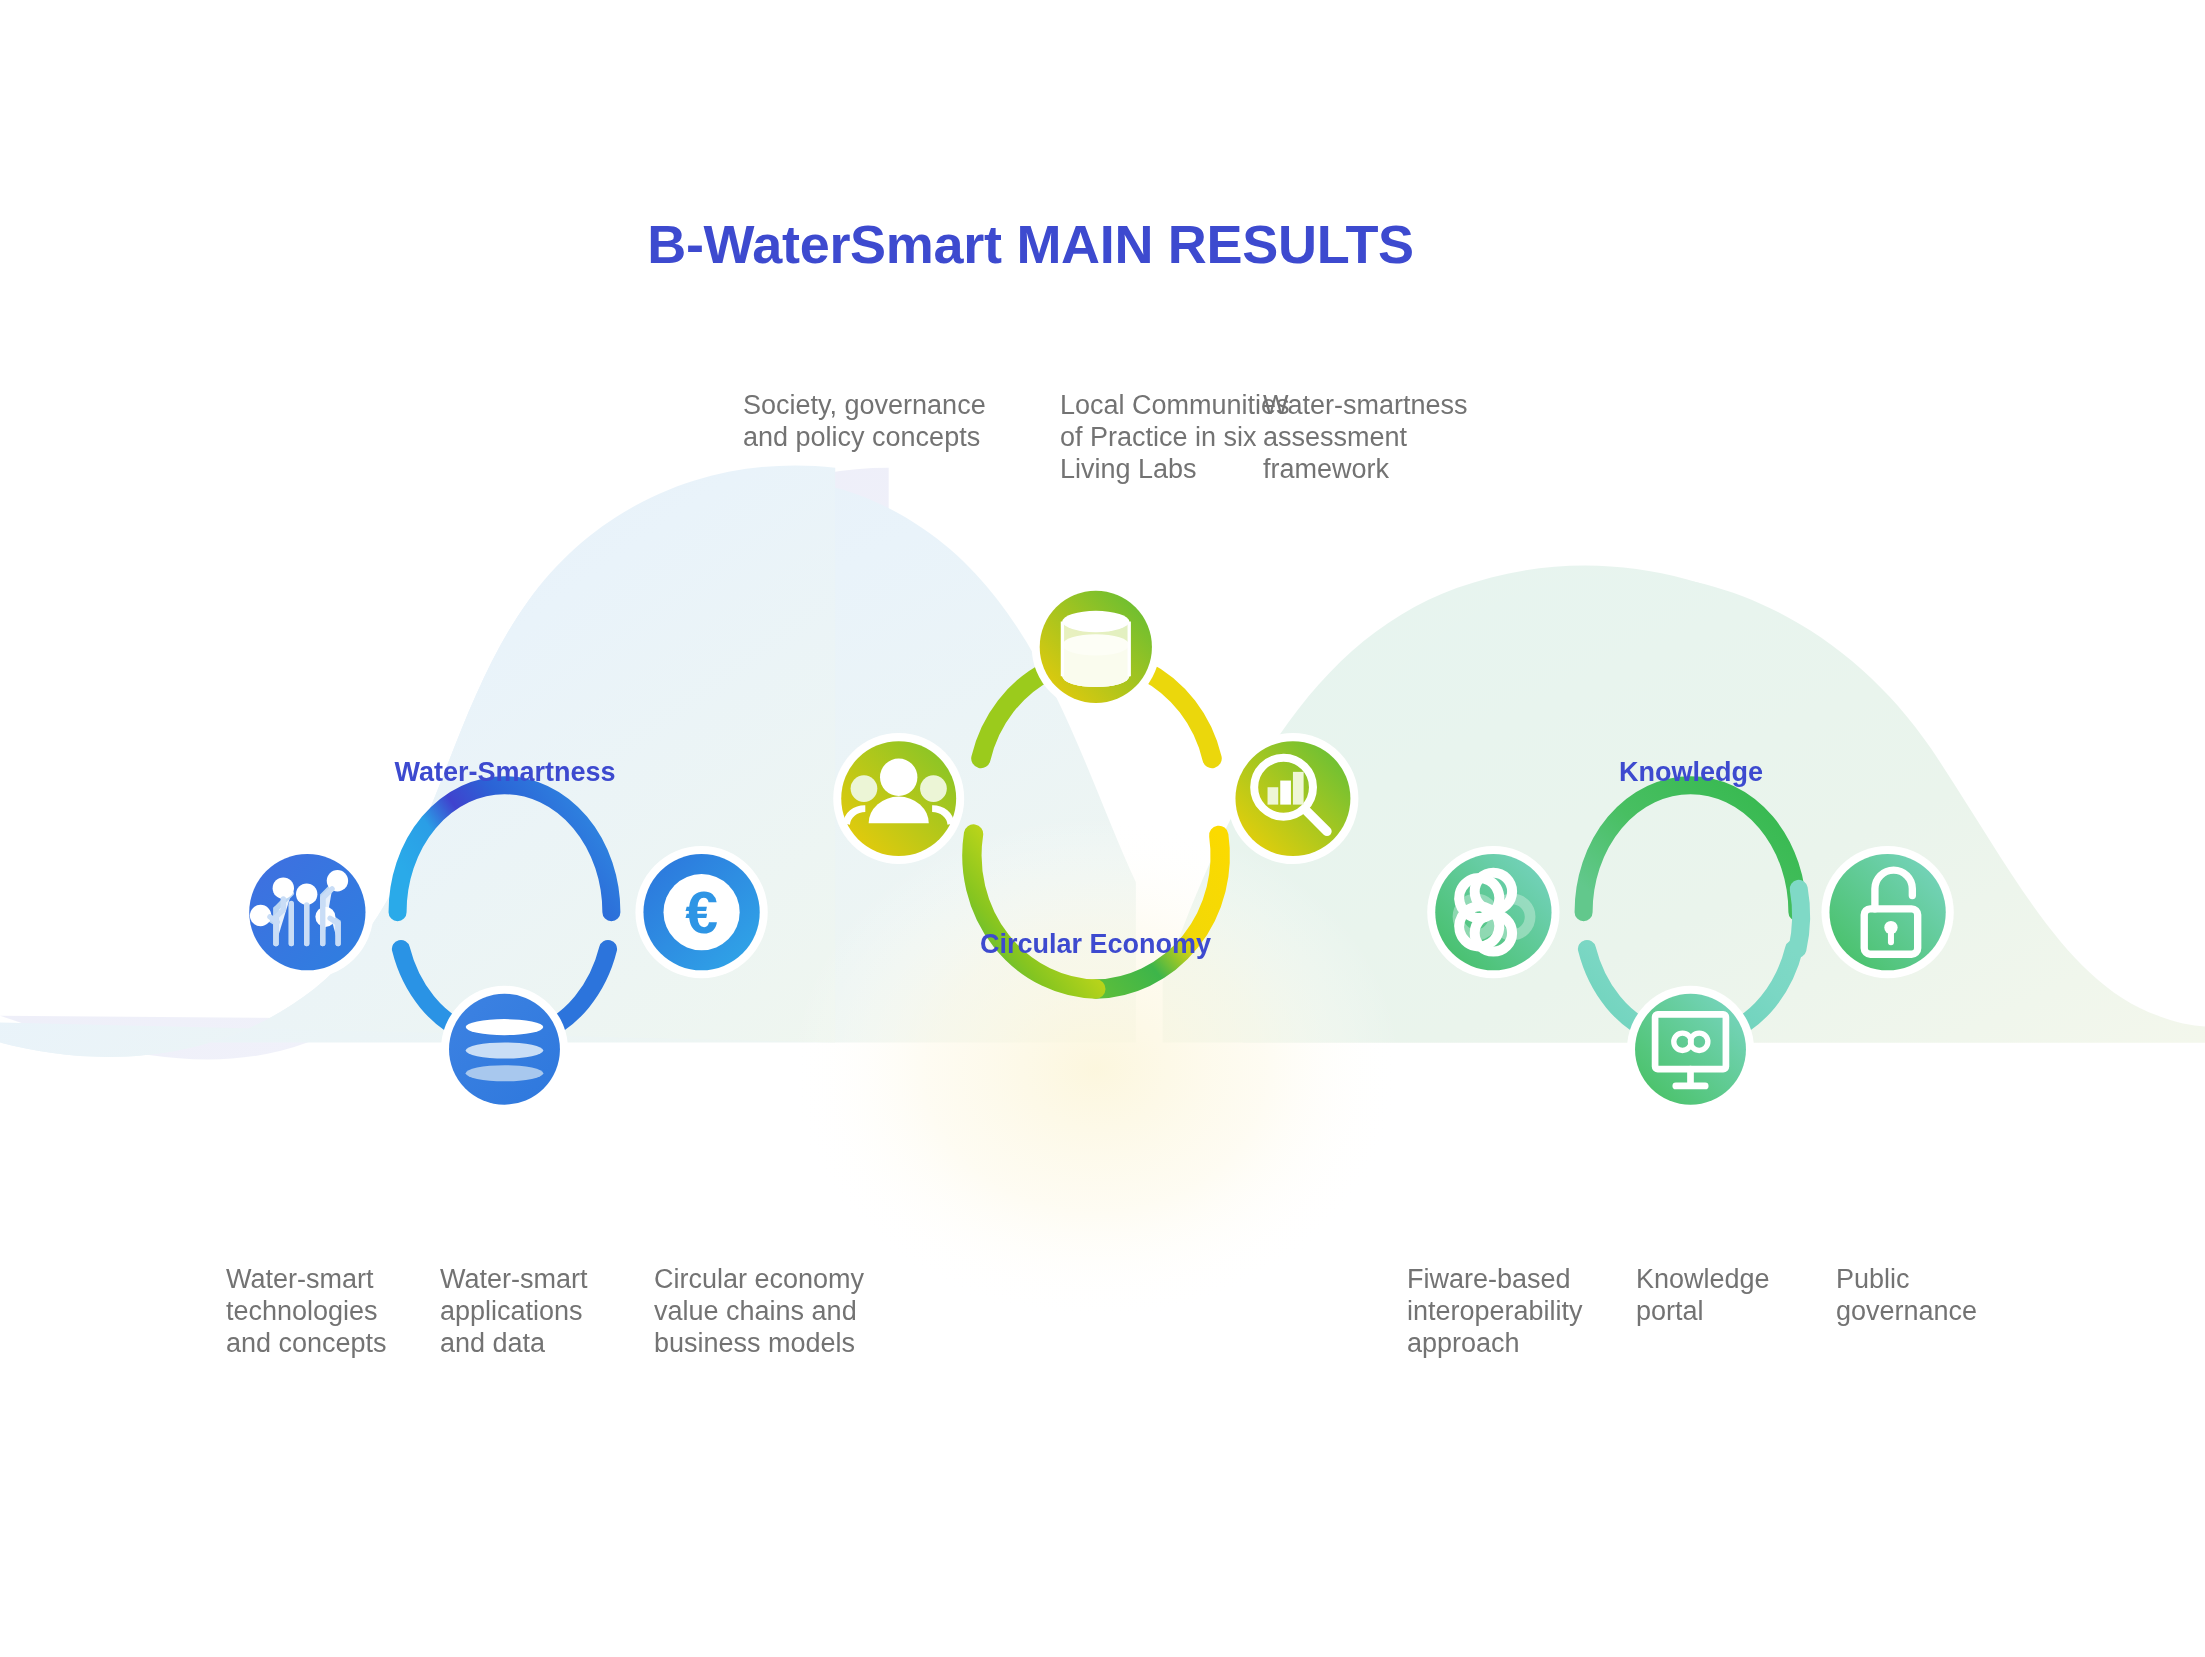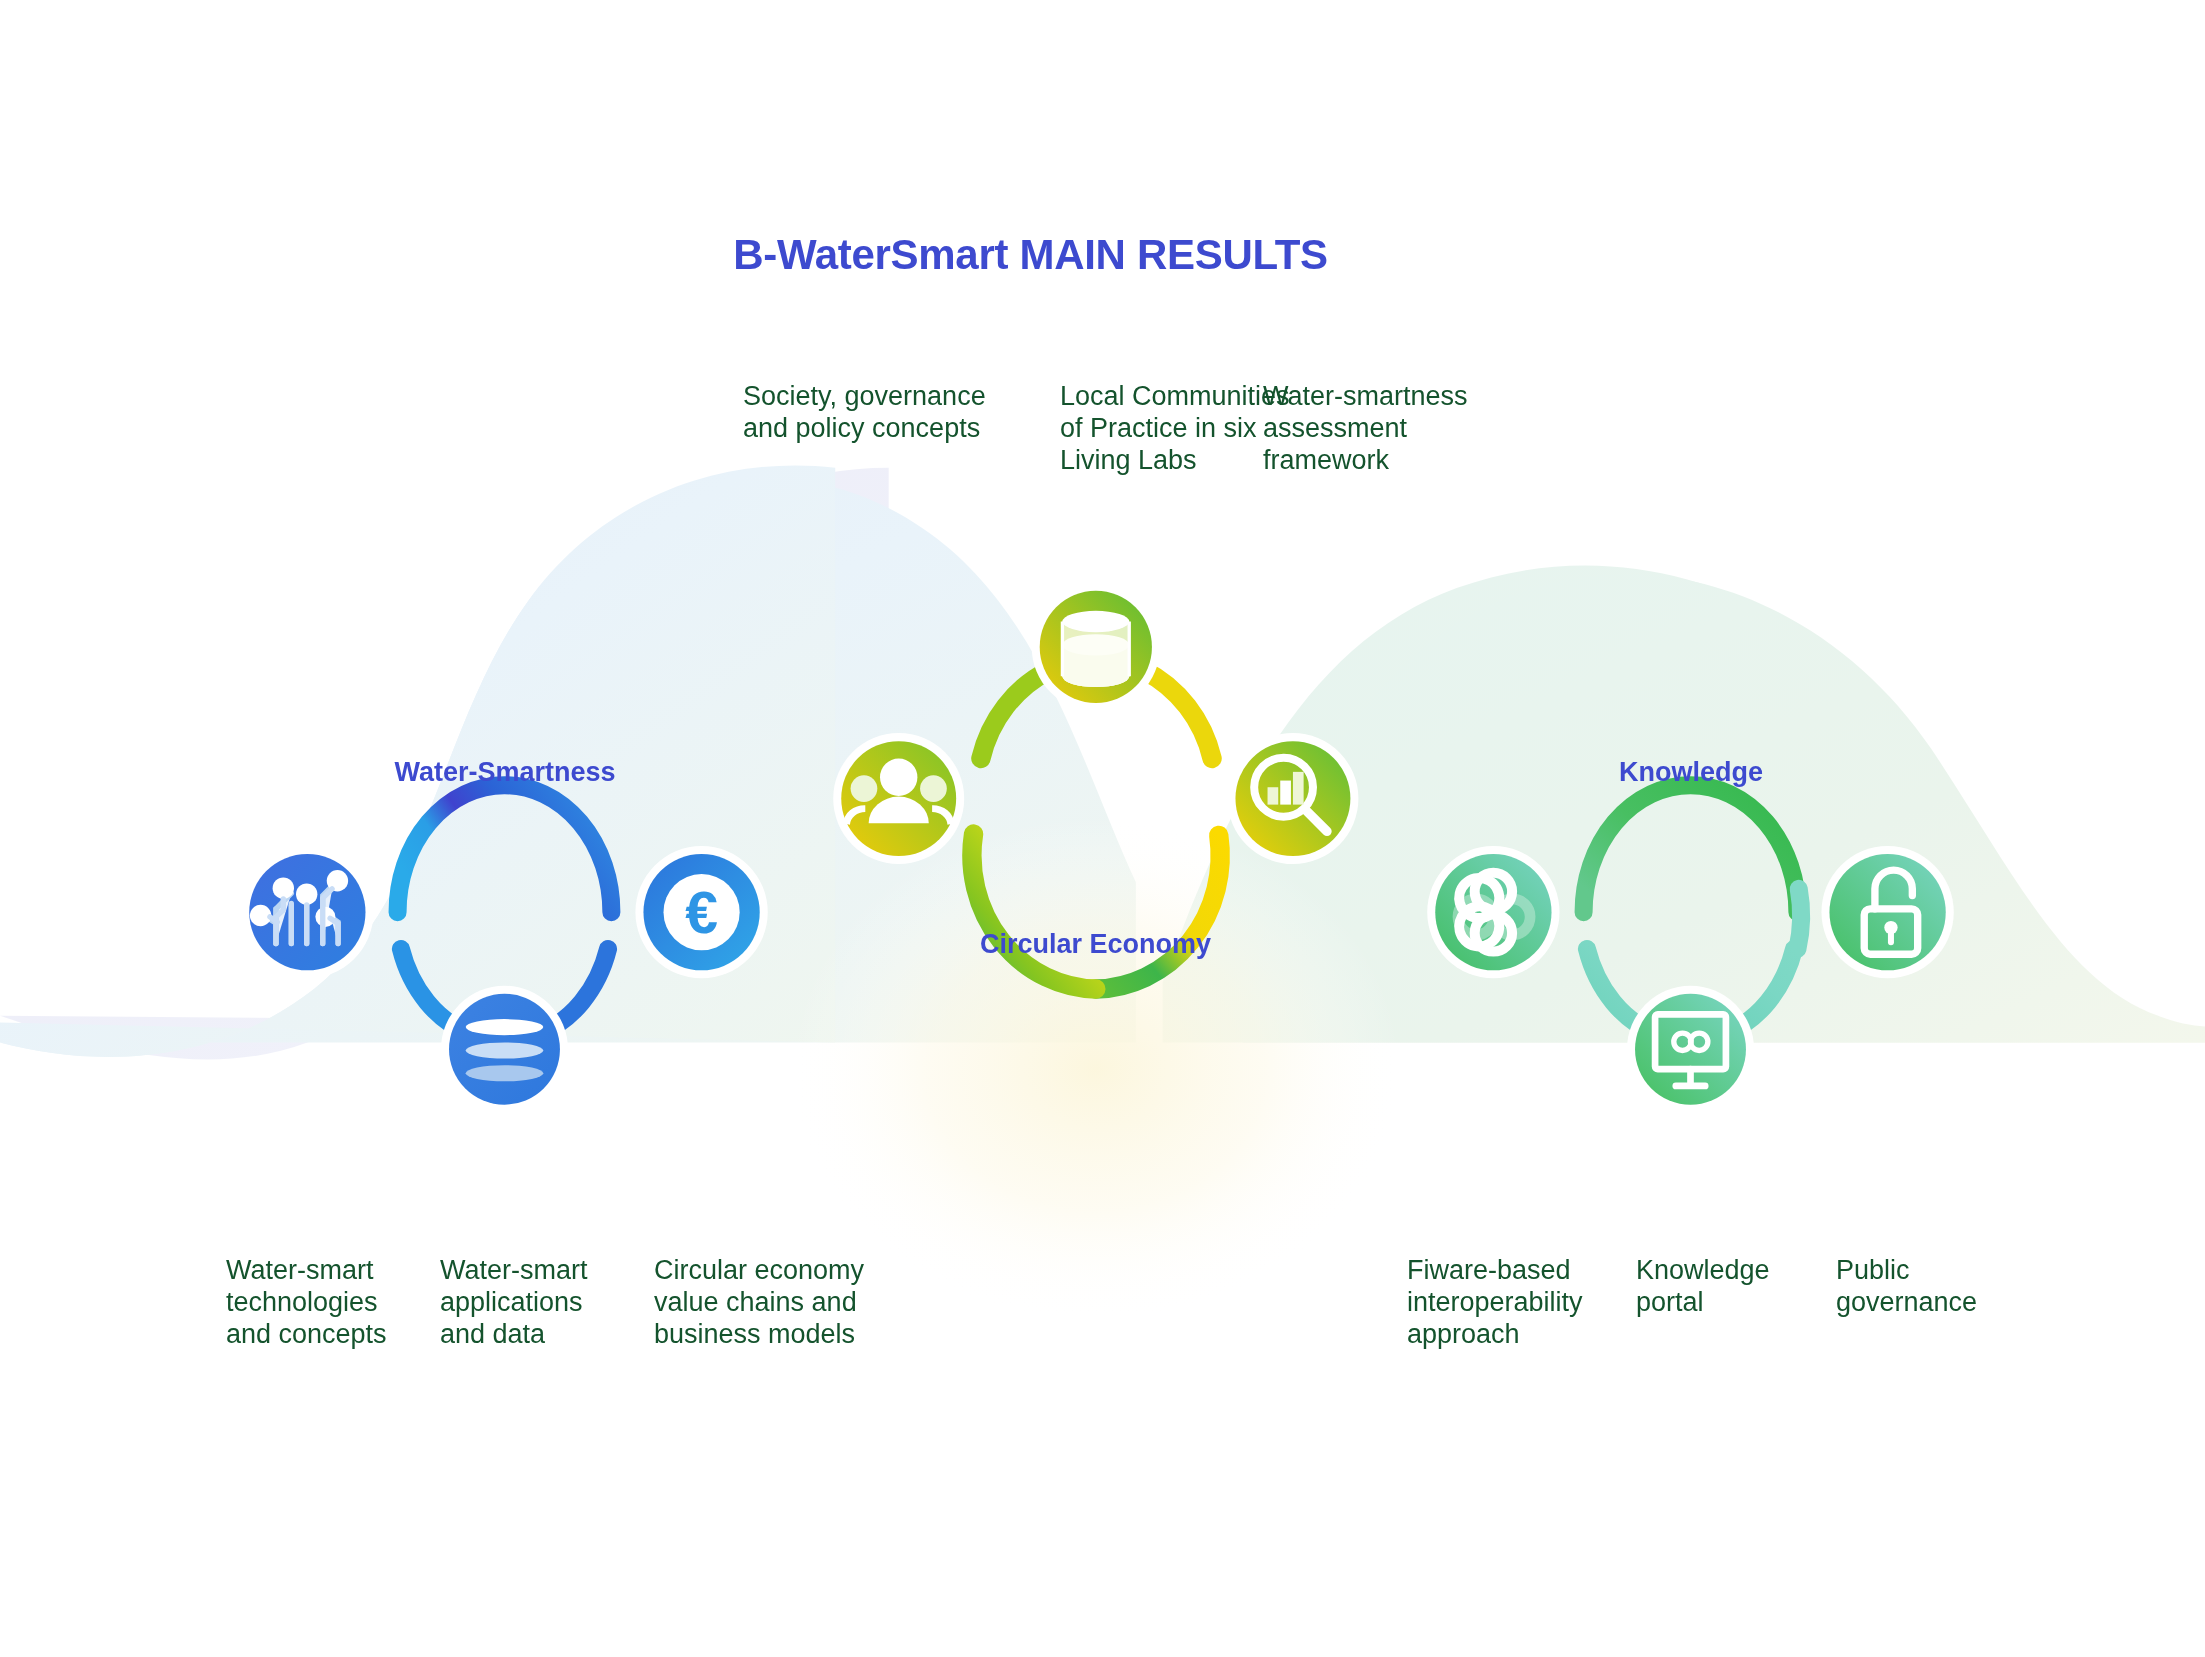--- a/index.html
+++ b/index.html
@@ -7,34 +7,34 @@
     font-family:"Liberation Sans","DejaVu Sans",sans-serif;
     width:2205px;height:1658px;position:relative;overflow:hidden;
     -webkit-font-smoothing:antialiased;
   }
   .stage{position:absolute;inset:0;width:2205px;height:1658px;}
   svg.layer{position:absolute;left:0;top:0;width:2205px;height:1658px;display:block;}
   .txt{position:absolute;color:#3D4ACF;}
 
   
   #page-title{
-    left:0;top:231px;width:2061px;text-align:center;
-    font-size:42px;font-weight:bold;letter-spacing:-0.3px;
+    left:0;top:213px;width:2061px;text-align:center;
+    font-size:54px;font-weight:bold;letter-spacing:-0.3px;
   }
 
   
   .ring-caption{
     position:absolute;font-size:27px;font-weight:bold;color:#3D4ACF;
     text-align:center;white-space:nowrap;
   }
 
   
   .callout{
-    position:absolute;color:#14532d;font-size:27px;line-height:1.18;
-    font-weight:400;white-space:pre-line;
+    position:absolute;color:#737373;font-size:27px;line-height:1.18;
+    font-weight:400;white-space:pre-line;margin-top:9px;
   }
 </style>
 </head>
 <body>
 
 <div class="stage">
 
   <svg class="layer" viewBox="0 0 3300 2481" preserveAspectRatio="none">
     <defs>
       <linearGradient id="waveL" x1="0" y1="0" x2="1" y2="1">

